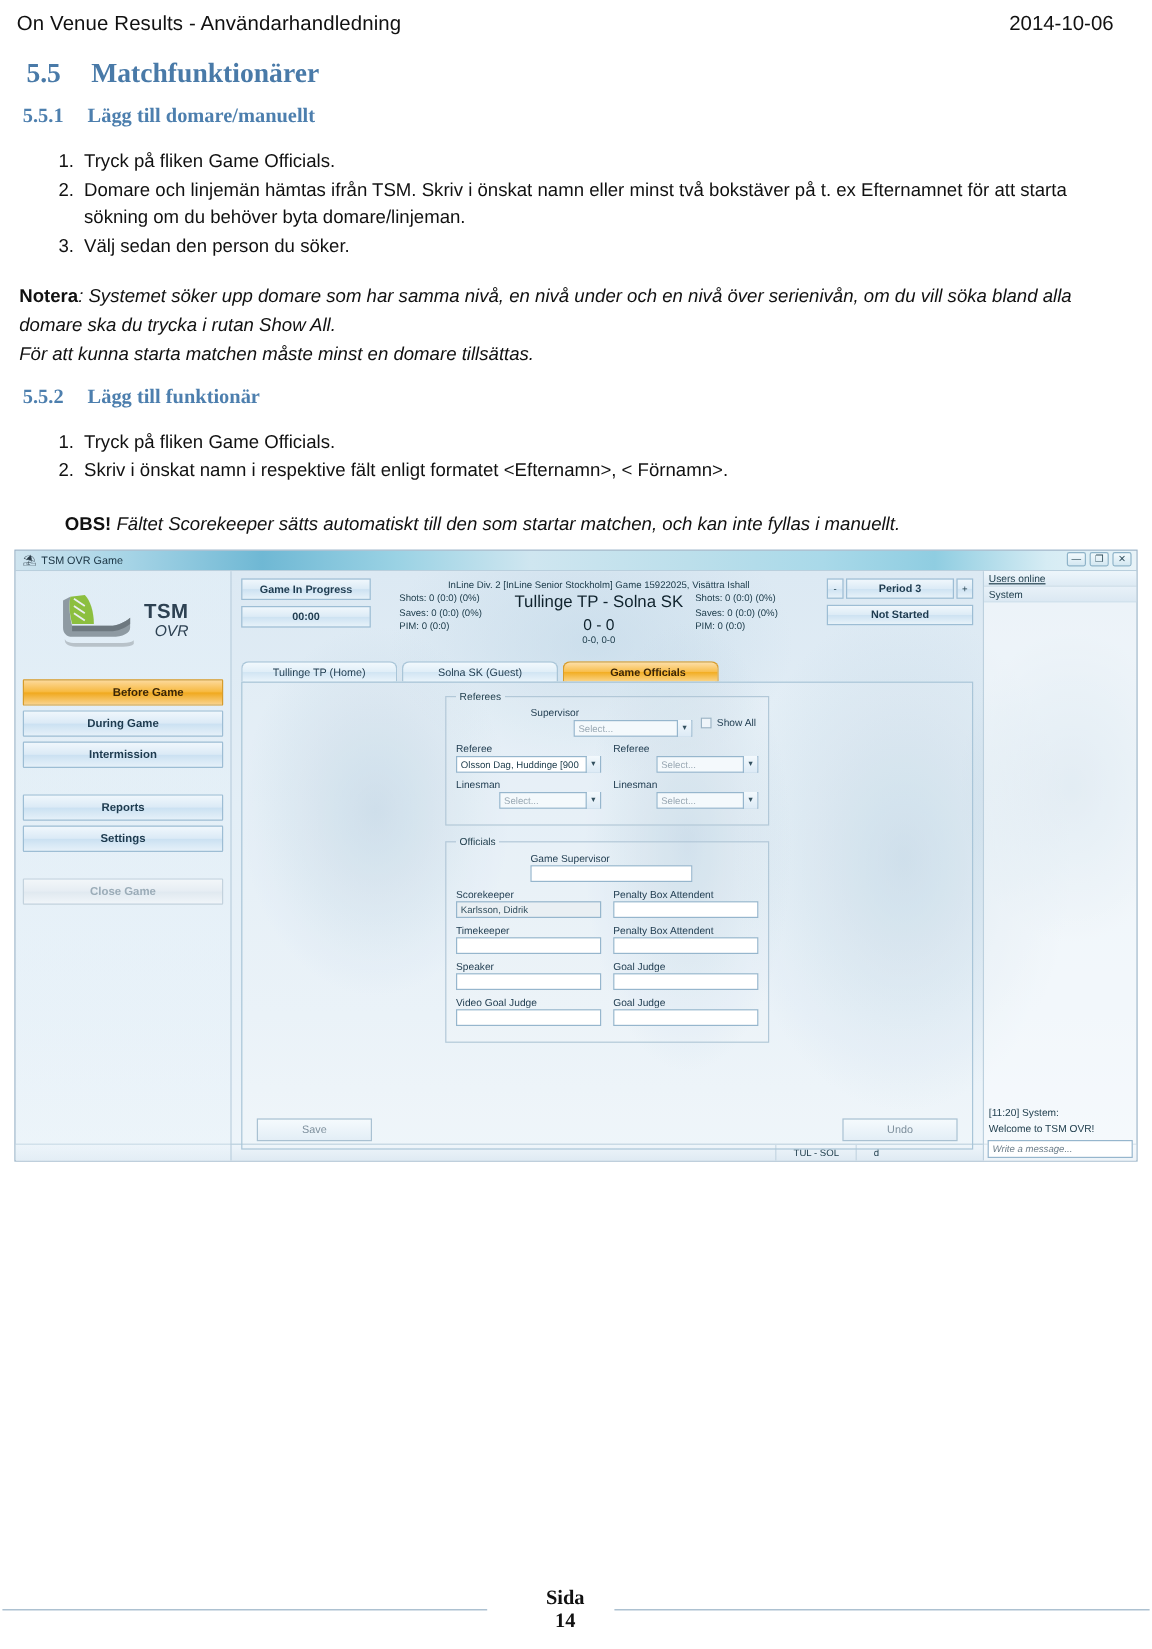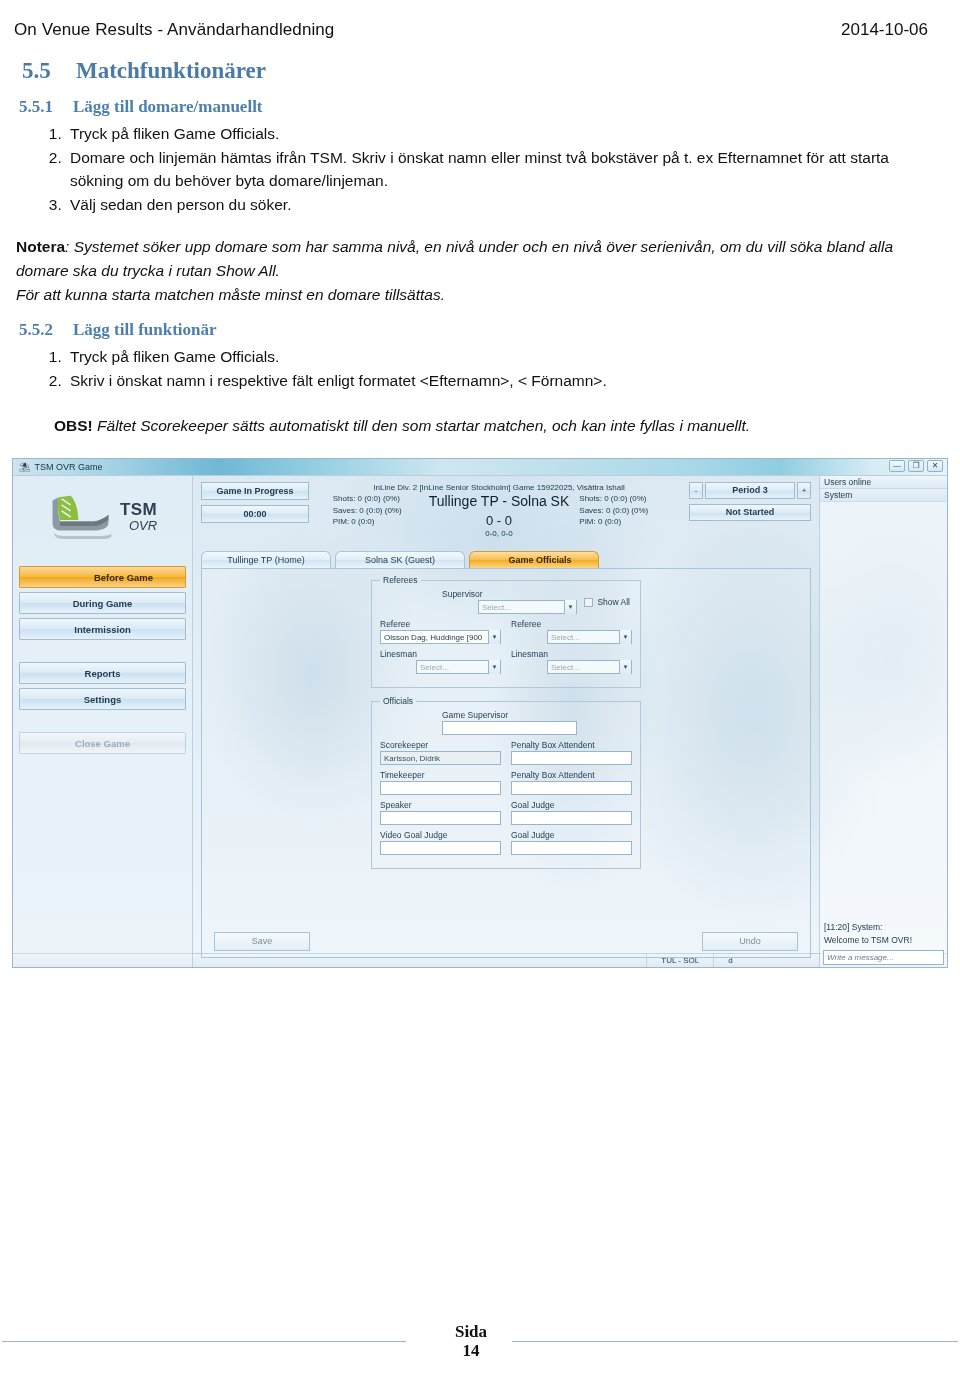--- a/index.html
+++ b/index.html
@@ -9,21 +9,21 @@
     background:#ffffff;
     font-family:"Liberation Sans", sans-serif;
     color:#111;
     overflow:hidden;
     position:relative;
   }
 
   
   .doc-header {
     display:flex; justify-content:space-between; align-items:flex-start;
-    padding:20px 14px 0 14px;
+    padding:10px 14px 0 14px;
     font-size:17px; color:#111;
   }
   .doc-header .left { letter-spacing:0.1px; }
   .doc-header .right { padding-right:18px; }
 
   
   .doc-body { padding:0 16px 0 14px; }
 
   .h2 {
     font-family:"Liberation Serif", serif;
@@ -38,21 +38,21 @@
     color:#4d7fae;
     font-weight:bold;
     font-size:17px;
     margin:13px 0 2px 5px;
     display:flex; gap:16px;
   }
   .h3 .num { min-width:38px; }
   .h2 .num { min-width:38px; }
 
   ol.steps {
-    margin:5px 0 0 0;
+    margin:16px 0 0 0;
     padding-left:52px;
     font-size:15.5px;
     line-height:1.52;
   }
   ol.steps li { padding-left:4px; margin-bottom:0px; }
 
   .note {
     font-size:15.5px;
     line-height:1.55;
     margin:19px 0 0 2px;
@@ -263,20 +263,21 @@
   .rightcol {
     width:128px; position:relative; z-index:2;
     border-left:1px solid #bcd0de;
     background:rgba(255,255,255,0.45);
     display:flex; flex-direction:column;
   }
   .users-hdr {
     font-size:8.5px; color:#22404f; padding:1px 4px;
     background:linear-gradient(to bottom,#eef6fb,#ddeaf4);
     border-bottom:1px solid #c7d9e5;
+    text-decoration:underline;
   }
   .user-item {
     font-size:8.5px; color:#22404f; padding:1px 4px;
     background:linear-gradient(to bottom,#e8f1f8,#dbe8f2);
     border-bottom:1px solid #cddeea;
   }
   .chat-spacer { flex:1; }
   .chat-log { font-size:8.5px; color:#22404f; padding:2px 4px; line-height:1.45; }
   .chat-input {
     margin:2px 3px 4px 3px; height:15px;

